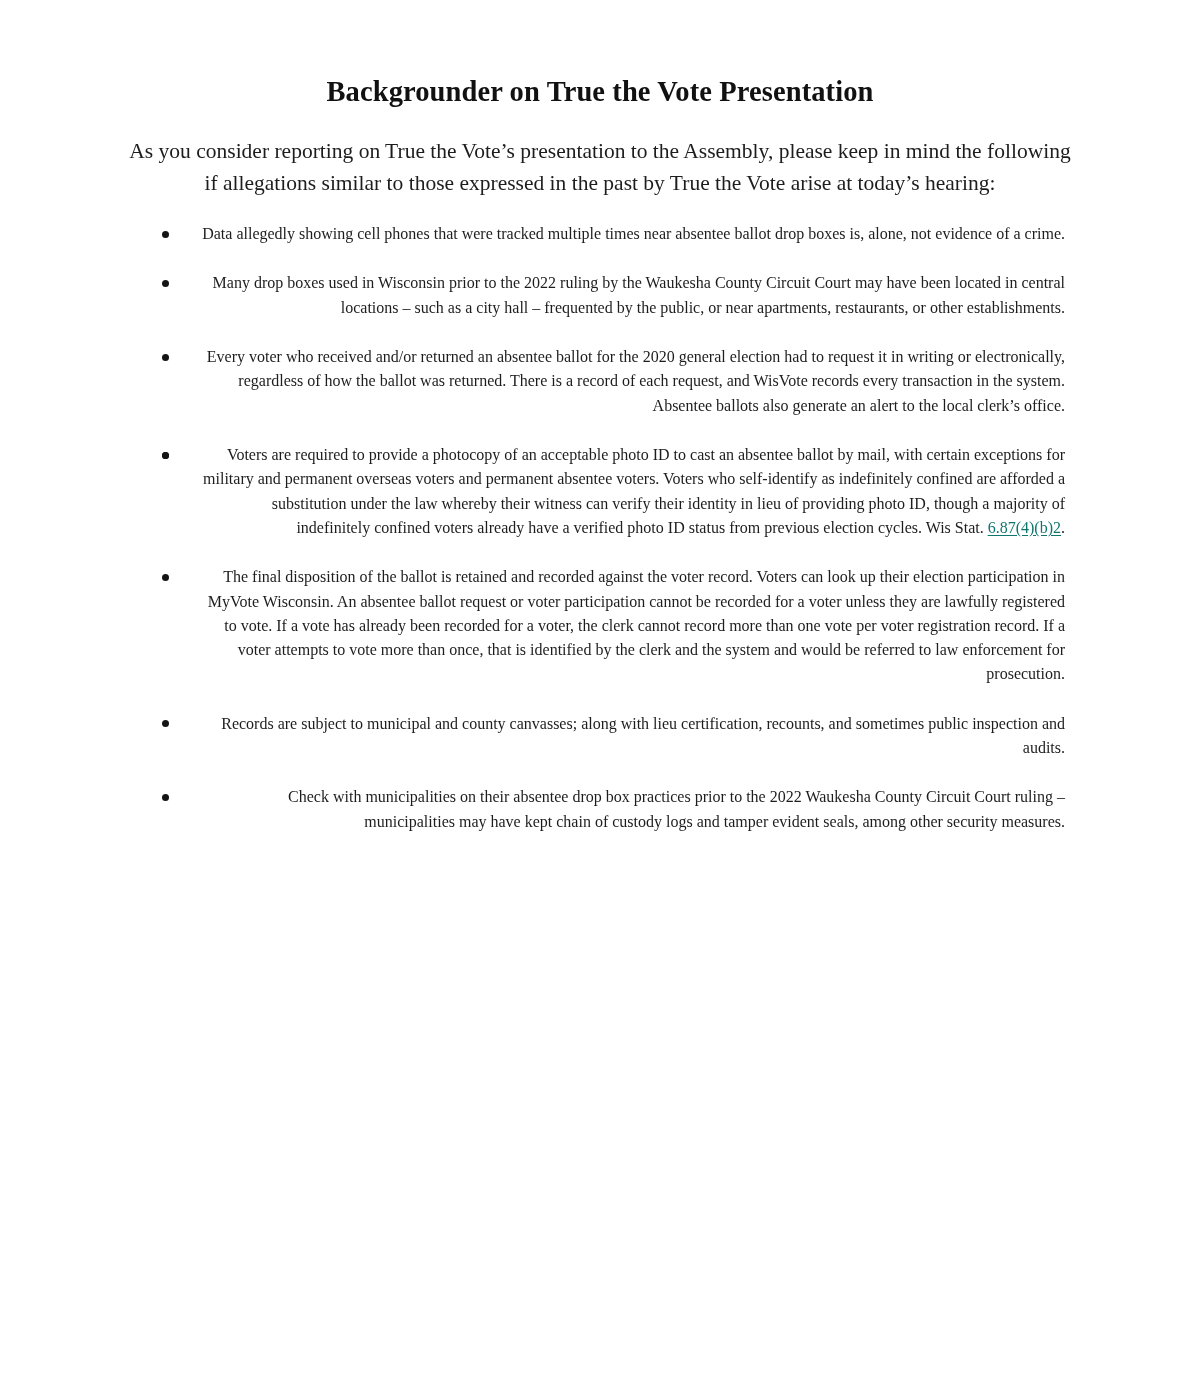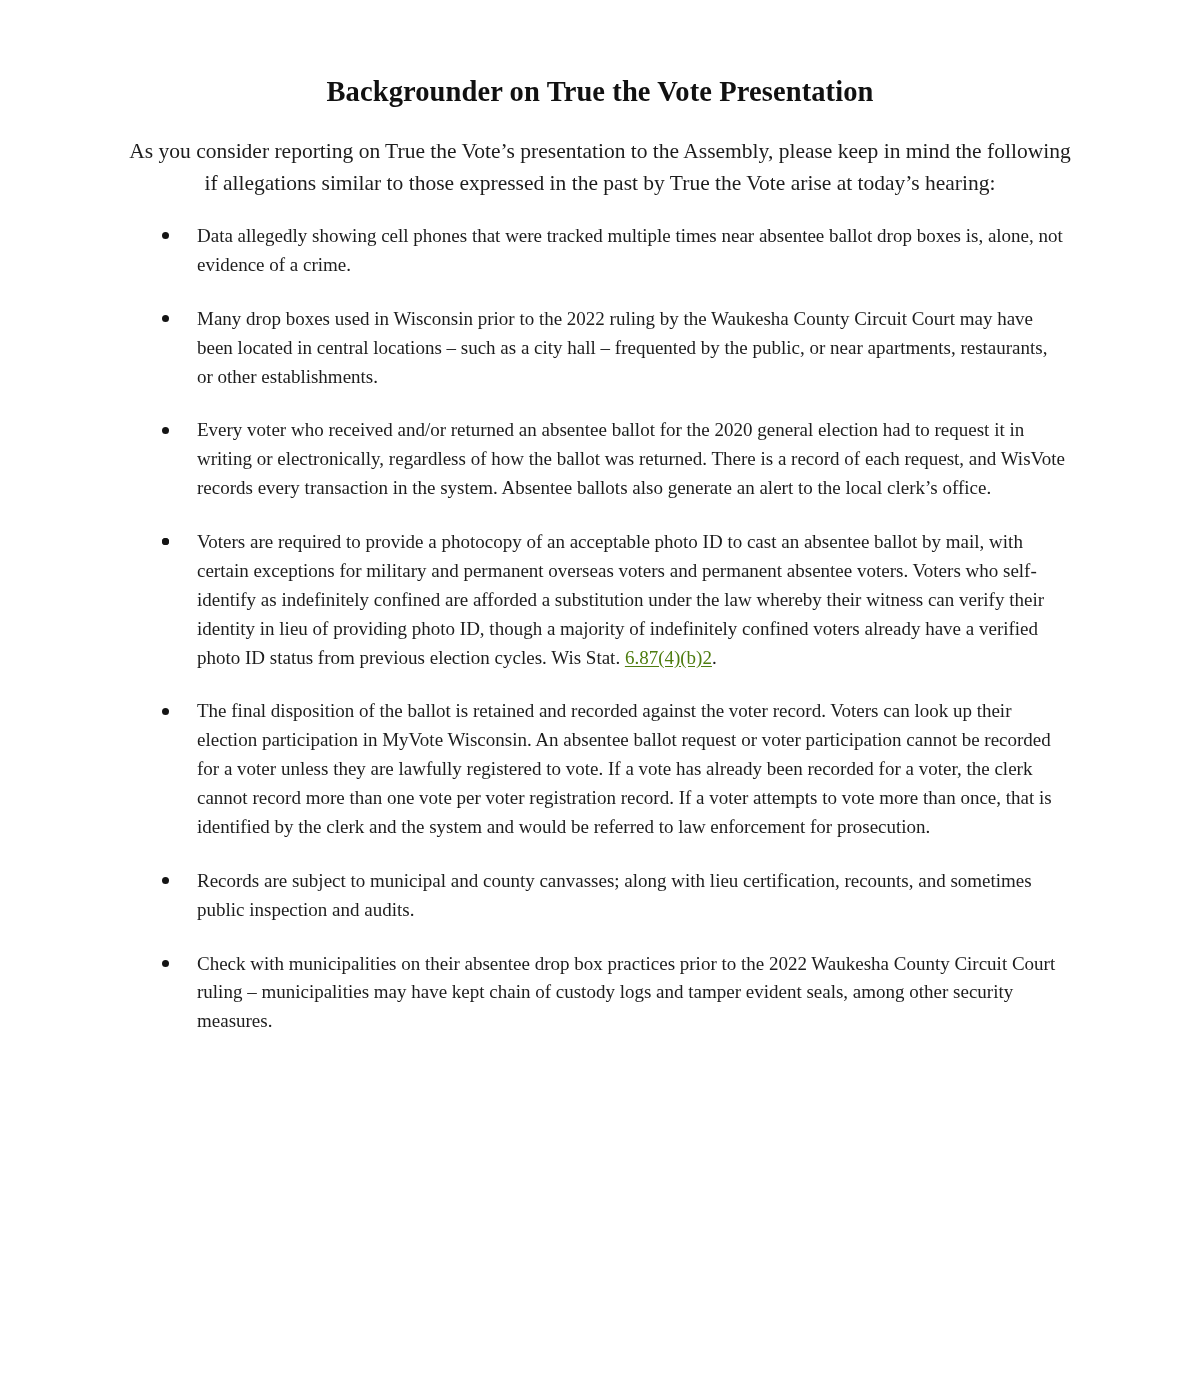--- a/index.html
+++ b/index.html
@@ -42,40 +42,40 @@
   .bullet-list {
     list-style: none;
     margin: 0;
     padding: 0;
     padding-top: 22px;
   }
   .bullet-item {
     position: relative;
     margin: 0 0 25px 0;
     padding: 0 135px 0 197px;
-    font-size: 19px;
+    font-size: 16px;
     line-height: 1.52;
     color: #1d1d1d;
-    text-align: left;
+    text-align: right;
   }
   .bullet-item:last-child {
     margin-bottom: 0;
   }
   .bullet-dot {
     position: absolute;
     left: 162px;
     top: 0.54em;
     width: 7px;
     height: 7px;
     border-radius: 50%;
     background: #141414;
     display: block;
   }
   .link-stat {
-    color: #4d7c0f;
+    color: #0f766e;
     text-underline-offset: 2px;
   }
 </style>
 </head>
 <body>
 
 <div class="page">
 
   <h1 class="doc-title">Backgrounder on True the Vote Presentation</h1>
 

